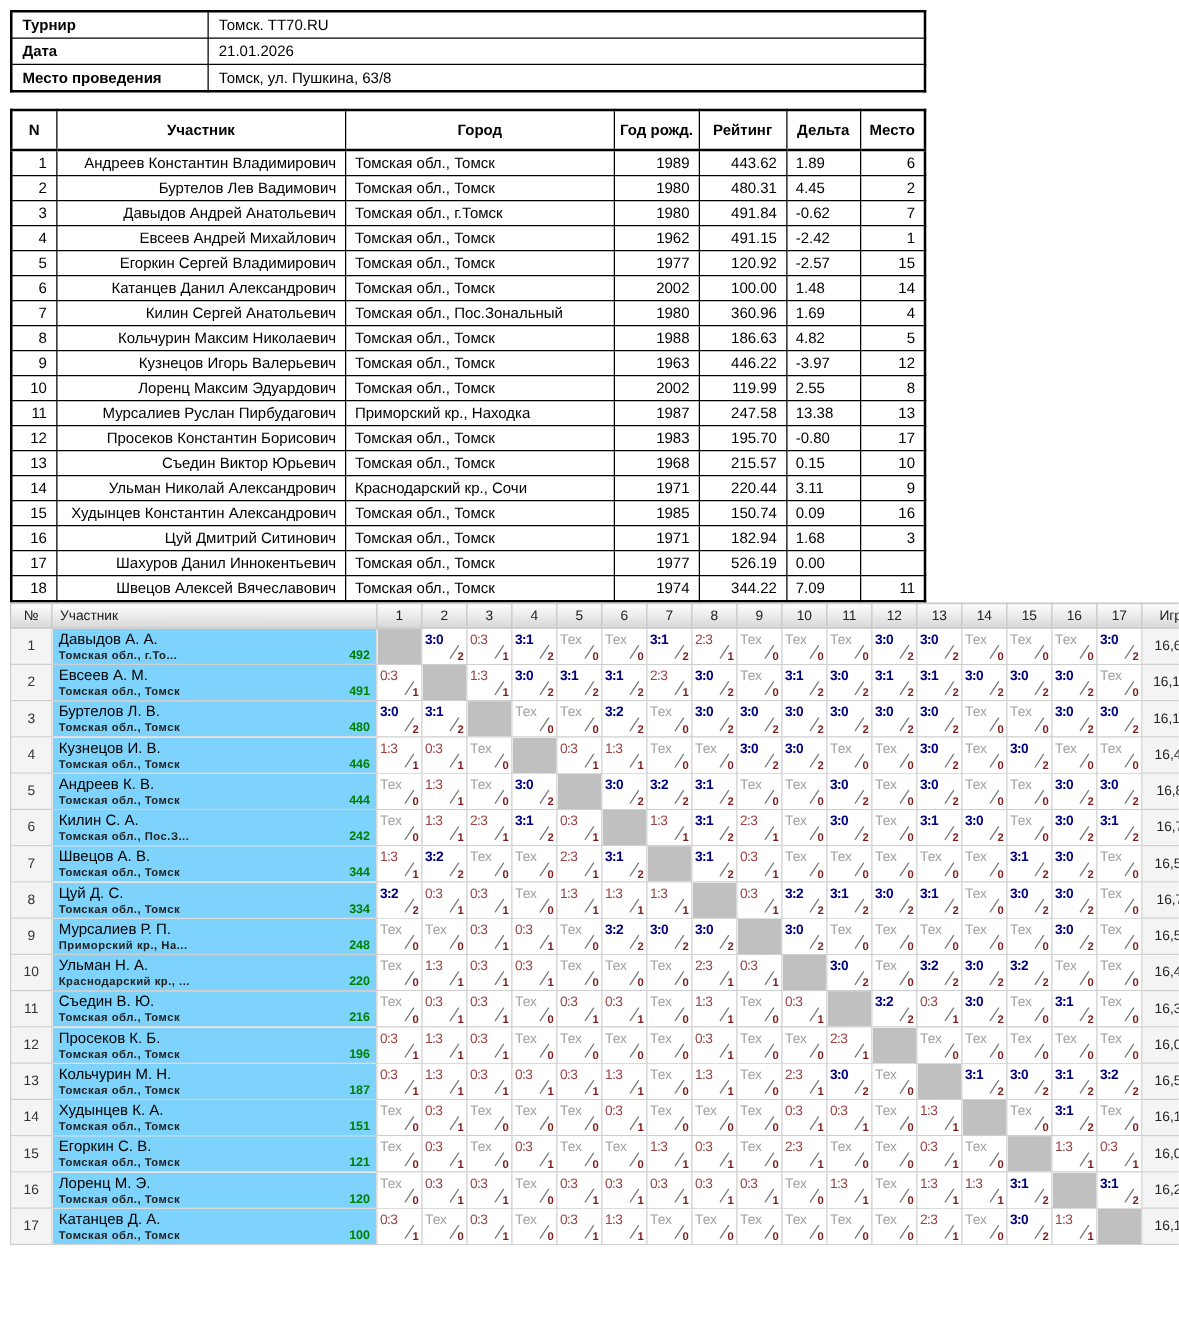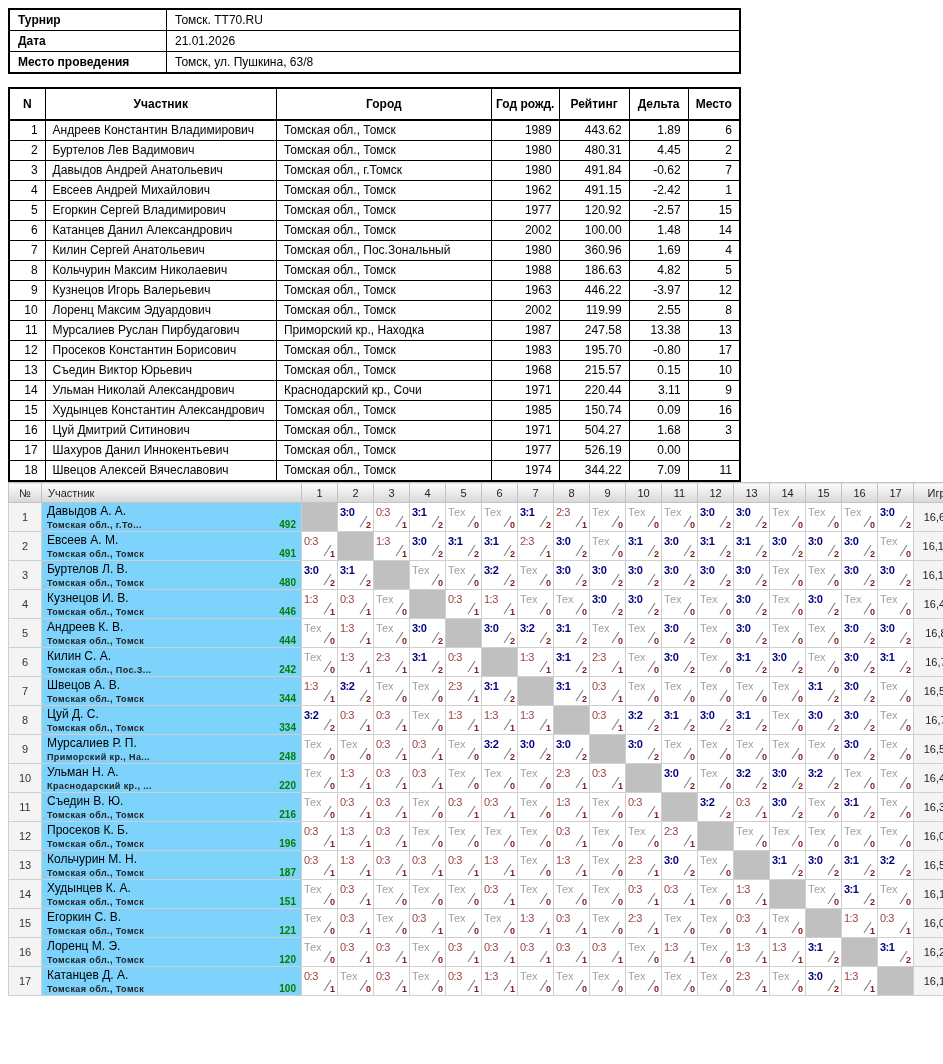--- a/index.html
+++ b/index.html
@@ -9,25 +9,25 @@
   .info-table{border-collapse:collapse;width:733px;border:2px solid #000;margin-bottom:13px;}
   .info-table td{border:1px solid #000;font-size:12px;padding:2px 8px;height:16px;line-height:15px;}
   .info-table td.lbl{width:140px;font-weight:bold;}
 
   
   .p-table{border-collapse:collapse;width:733px;border:2px solid #000;}
   .p-table th{border:1px solid #000;border-bottom:2px solid #000;font-size:12px;font-weight:bold;
               padding:8px 3px;text-align:center;background:#fff;}
   .p-table td{border:1px solid #000;font-size:12px;padding:2px 7px;height:15px;line-height:15px;}
   .c-n{width:22px;text-align:right;}
-  .c-name{width:242px;text-align:left;}
+  .c-name{width:242px;text-align:right;}
   .c-city{width:222px;text-align:left;}
   .c-year{width:58px;text-align:right;}
   .c-rating{width:58px;text-align:right;}
-  .c-delta{width:46px;text-align:right;}
+  .c-delta{width:46px;}
   .c-place{width:38px;text-align:right;}
 
   
   .group-title{font-size:13px;font-weight:bold;margin:19px 0 5px 0;}
   .g-table{border-collapse:collapse;table-layout:fixed;width:930px;border:1px solid #b5b5b5;}
   .g-table th{background:linear-gradient(#fdfdfd,#d7d7d7);border:1px solid #c3c3c3;font-size:11px;
               font-weight:normal;color:#222;height:19px;padding:0 3px;text-align:center;}
   .g-table th.th-left{text-align:left;padding-left:6px;}
   .g-table td{border:1px solid #cfcfcf;font-size:11px;padding:0;overflow:hidden;}
   .g-table tbody tr{height:29px;}
@@ -217,21 +217,21 @@
           <td class="c-year">1985</td>
           <td class="c-rating">150.74</td>
           <td class="c-delta">0.09</td>
           <td class="c-place">16</td>
         </tr>
         <tr>
           <td class="c-n">16</td>
           <td class="c-name">Цуй Дмитрий Ситинович</td>
           <td class="c-city">Томская обл., Томск</td>
           <td class="c-year">1971</td>
-          <td class="c-rating">504.27</td>
+          <td class="c-rating">182.94</td>
           <td class="c-delta">1.68</td>
           <td class="c-place">3</td>
         </tr>
         <tr>
           <td class="c-n">17</td>
           <td class="c-name">Шахуров Данил Иннокентьевич</td>
           <td class="c-city">Томская обл., Томск</td>
           <td class="c-year">1977</td>
           <td class="c-rating">526.19</td>
           <td class="c-delta">0.00</td>

